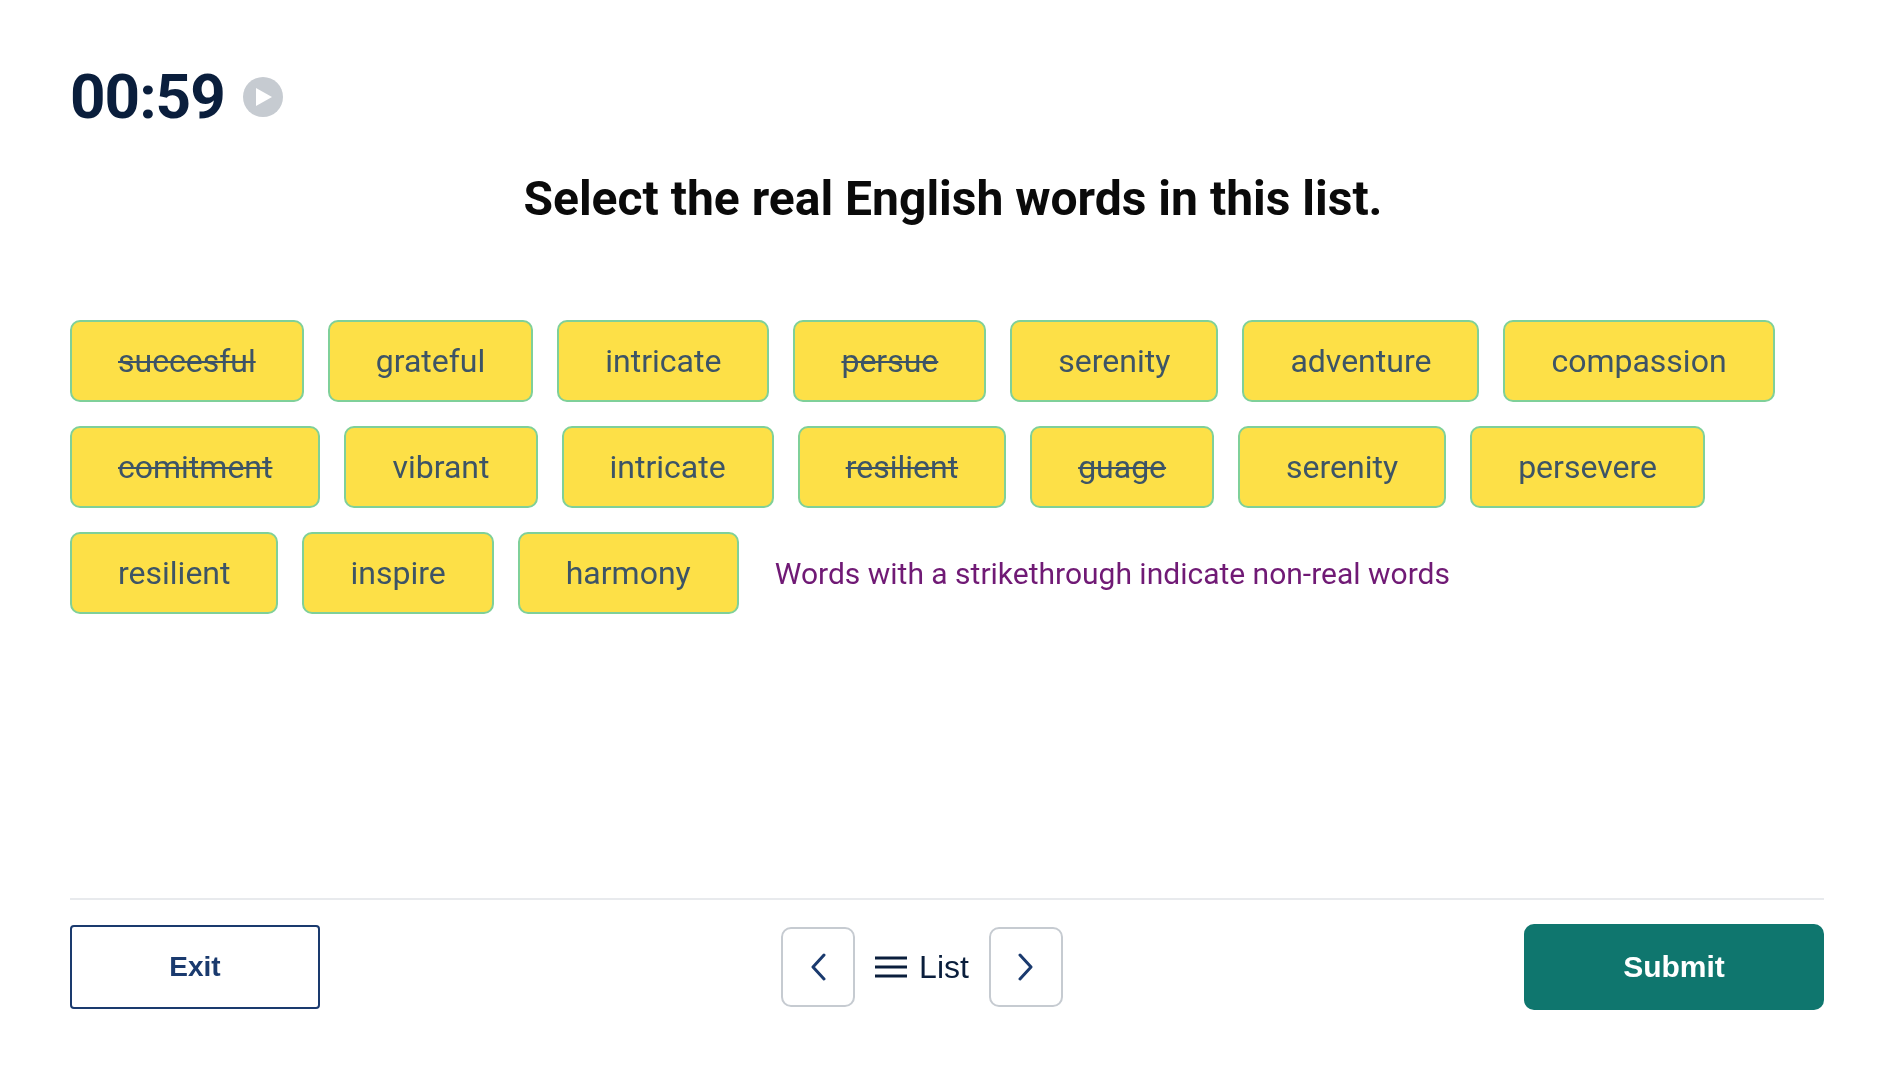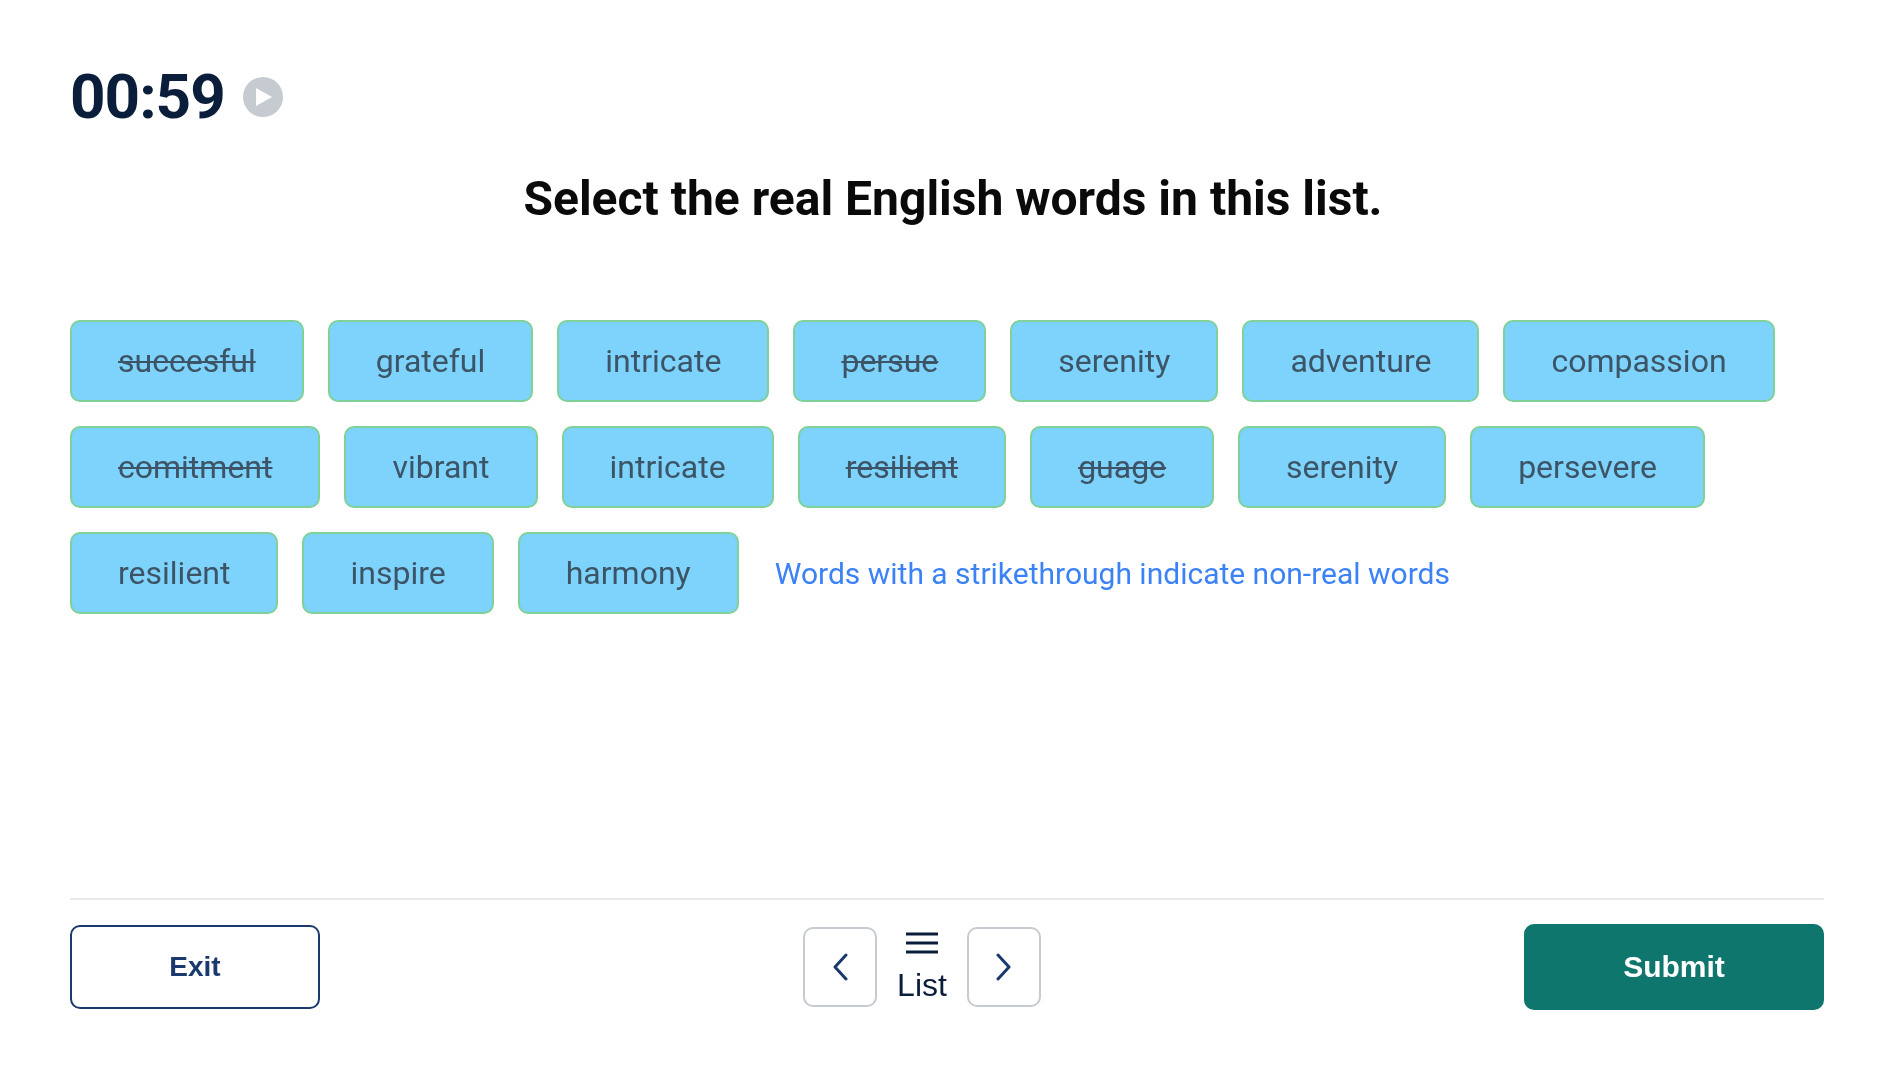--- a/index.html
+++ b/index.html
@@ -55,37 +55,37 @@
       position: absolute;
       top: 320px;
       left: 70px;
       right: 70px;
       display: flex;
       flex-wrap: wrap;
       gap: 24px;
       align-items: center;
     }
     .word-chip {
-      background: #7dd3fc;
+      background: #fde047;
       border: 2px solid #7fd099;
       border-radius: 10px;
       padding: 20px 46px;
       font-size: 32px;
       color: #3d5466;
       cursor: pointer;
       user-select: none;
       white-space: nowrap;
     }
     .word-chip.strike {
       text-decoration: line-through;
       text-decoration-thickness: 2px;
     }
     .hint-text {
       font-size: 30px;
-      color: #3b82f6;
+      color: #701a75;
       white-space: nowrap;
       padding-left: 12px;
     }
     .footer-divider {
       position: absolute;
       bottom: 170px;
       left: 70px;
       right: 70px;
       height: 2px;
       background: #e8eaed;
@@ -95,21 +95,21 @@
       bottom: 60px;
       left: 70px;
       right: 70px;
       display: flex;
       align-items: center;
       justify-content: space-between;
     }
     .exit-button {
       background: #ffffff;
       border: 2px solid #1a3a6e;
-      border-radius: 10px;
+      border-radius: 4px;
       padding: 24px 52px;
       font-size: 28px;
       font-weight: 600;
       color: #1a3a6e;
       cursor: pointer;
       min-width: 250px;
     }
     .nav-center {
       display: flex;
       align-items: center;
@@ -128,21 +128,20 @@
     }
     .list-button {
       display: flex;
       align-items: center;
       gap: 12px;
       font-size: 32px;
       color: #0a1e3c;
       cursor: pointer;
       background: none;
       border: none;
-      flex-direction: column;
     }
     .submit-button {
       background: #0f766e;
       border: none;
       border-radius: 10px;
       padding: 26px 70px;
       font-size: 30px;
       font-weight: 600;
       color: #ffffff;
       cursor: pointer;

